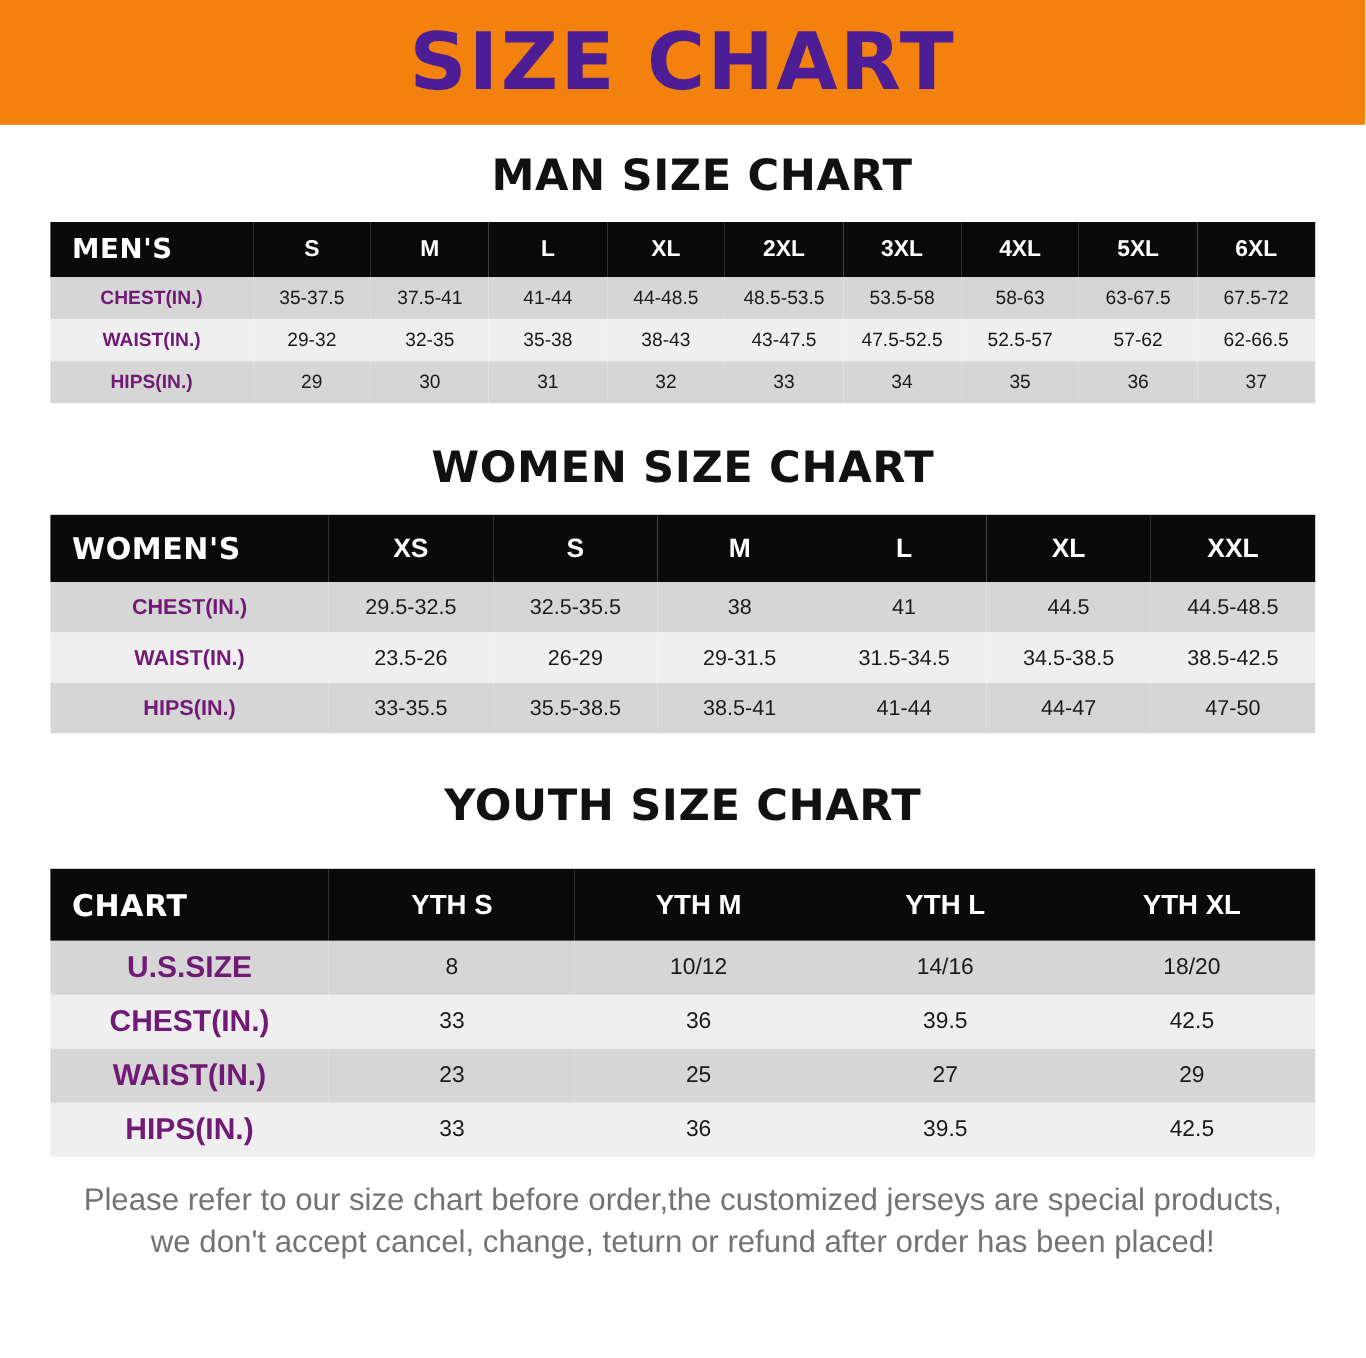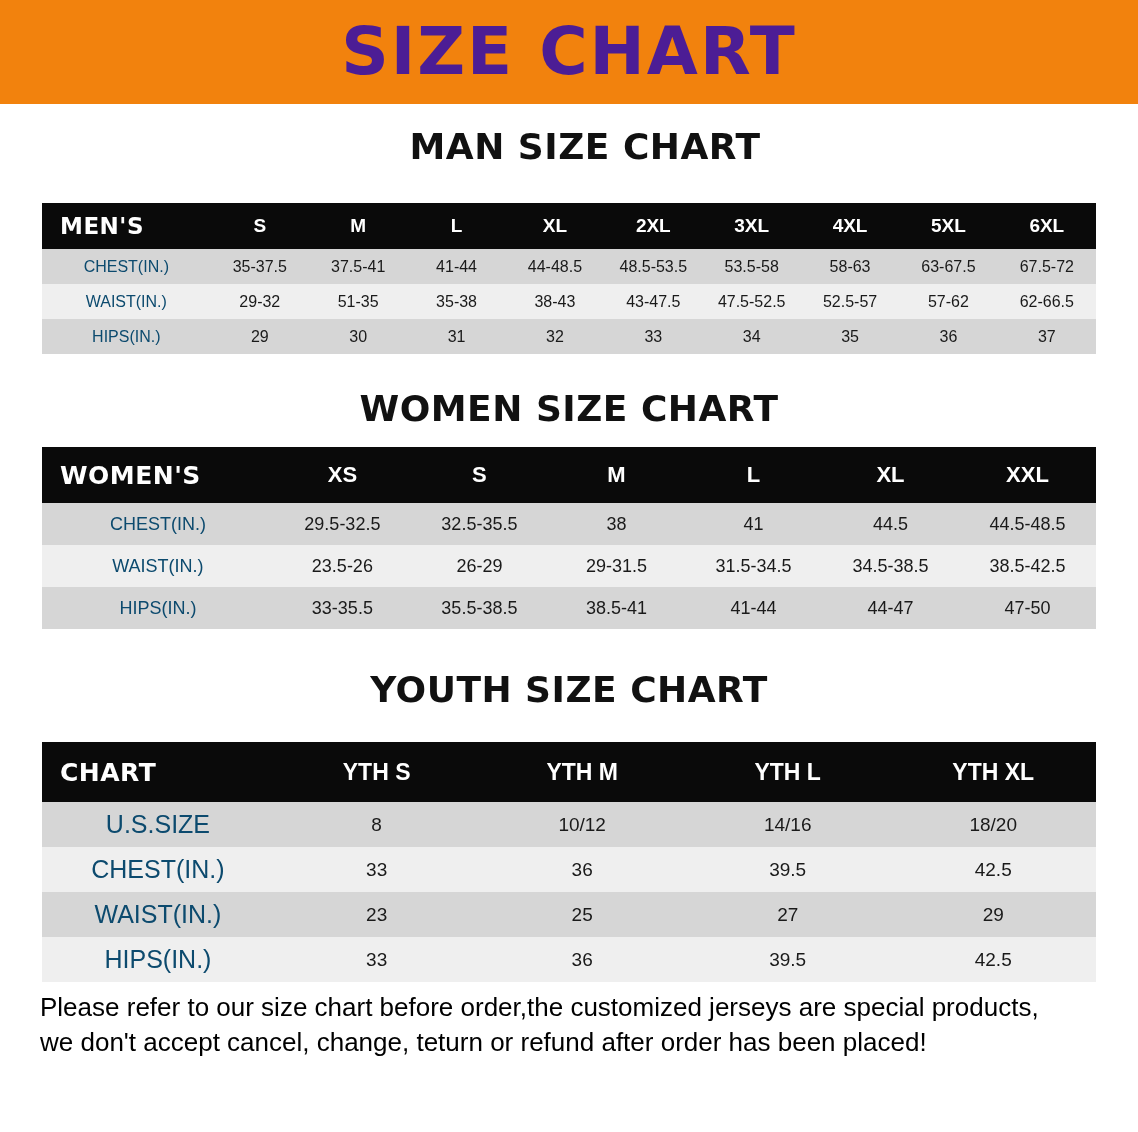--- a/index.html
+++ b/index.html
@@ -39,21 +39,21 @@
   }
 
   
   .section-heading {
     text-align: center;
     font-family: "DejaVu Sans", sans-serif;
     font-weight: bold;
     color: #111111;
     letter-spacing: 0.5px;
   }
-  .h-man   { font-size: 36px; margin-top: 22px; margin-bottom: 36px; padding-left: 32px; }
+  .h-man   { font-size: 36px; margin-top: 22px; margin-bottom: 18px; padding-left: 32px; }
   .h-women { font-size: 36px; margin-top: 34px; margin-bottom: 18px; }
   .h-youth { font-size: 36px; margin-top: 40px; margin-bottom: 32px; }
 
   
   .tbl-wrap { padding: 0 42px; }
   table.size-table {
     width: 100%;
     border-collapse: collapse;
     table-layout: fixed;
   }
@@ -71,21 +71,22 @@
     font-weight: bold;
   }
   table.size-table thead th.rowlabel {
     text-align: left;
     padding-left: 18px;
     font-family: "DejaVu Sans", sans-serif;
     letter-spacing: 0.5px;
   }
   table.size-table td.rowlabel {
     text-align: center;
-    color: #0c4a6e;
+    color: #701a75;
+    font-weight: bold;
   }
   
   tr.stripe-dark  td { background: #d6d6d6; }
   tr.stripe-light td { background: #efefef; }
 
   
   #men-table thead th { height: 46px; font-size: 19px; }
   #men-table thead th.rowlabel { font-size: 23px; }
   #men-table td { height: 35px; font-size: 16px; }
   #men-table td.rowlabel { font-size: 16px; }
@@ -97,25 +98,26 @@
   #women-table td.rowlabel { font-size: 18px; }
 
   
   #youth-table thead th { height: 60px; font-size: 23px; }
   #youth-table thead th.rowlabel { font-size: 25px; }
   #youth-table td { height: 45px; font-size: 19px; }
   #youth-table td.rowlabel { font-size: 25px; }
 
   
   .note {
-    margin: 8px 40px 0 40px;
-    color: #000000;
+    margin: 18px 40px 0 40px;
+    color: #737373;
     font-family: "Liberation Sans", sans-serif;
     font-size: 26px;
     line-height: 1.35;
+    text-align: center;
   }
   .note-line { display: block; }
 </style>
 </head>
 <body>
 
 <div class="page">
 
   <div class="banner">
     <div class="banner-title">SIZE CHART</div>
@@ -147,21 +149,21 @@
             <td>44-48.5</td>
             <td>48.5-53.5</td>
             <td>53.5-58</td>
             <td>58-63</td>
             <td>63-67.5</td>
             <td>67.5-72</td>
           </tr>
           <tr class="stripe-light">
             <td class="rowlabel">WAIST(IN.)</td>
             <td>29-32</td>
-            <td>51-35</td>
+            <td>32-35</td>
             <td>35-38</td>
             <td>38-43</td>
             <td>43-47.5</td>
             <td>47.5-52.5</td>
             <td>52.5-57</td>
             <td>57-62</td>
             <td>62-66.5</td>
           </tr>
           <tr class="stripe-dark">
             <td class="rowlabel">HIPS(IN.)</td>

